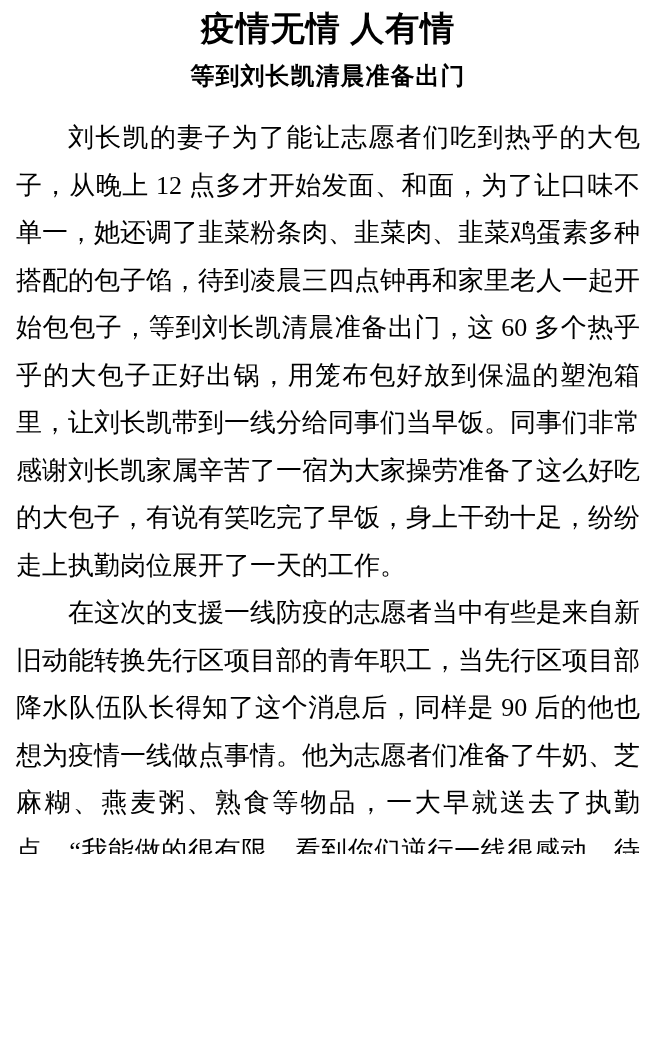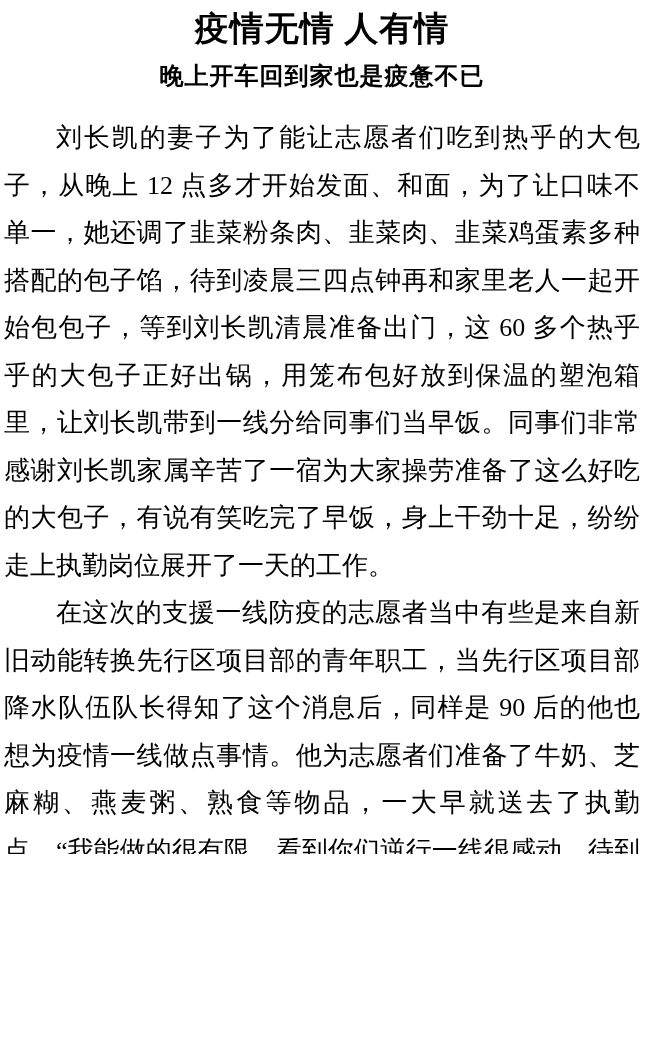--- a/index.html
+++ b/index.html
@@ -6,21 +6,21 @@
     html, body {
       margin: 0;
       padding: 0;
       background: #ffffff;
     }
     .page {
       width: 650px;
       height: 854px;
       background: #ffffff;
       color: #000000;
-      padding: 8px 10px 0 4px;
+      padding: 8px 10px 0 16px;
       overflow: hidden;
       font-family: "Liberation Serif", serif;
     }
     .doc-title {
       font-family: "Liberation Serif", serif;
       font-size: 34px;
       line-height: 38px;
       font-weight: bold;
       text-align: center;
       margin: 2px 0 0 0;
@@ -48,18 +48,18 @@
       margin: 0;
       padding: 0;
       word-break: break-all;
     }
   </style>
 </head>
 <body>
 
 <div class="page">
   <h1 class="doc-title">疫情无情 人有情</h1>
-  <h2 class="doc-subtitle">晚上开车回到家也是疲惫不已</h2>
+  <h2 class="doc-subtitle">等到刘长凯清晨准备出门</h2>
   <div class="doc-body">
     <p>刘长凯的妻子为了能让志愿者们吃到热乎的大包子，从晚上 12 点多才开始发面、和面，为了让口味不单一，她还调了韭菜粉条肉、韭菜肉、韭菜鸡蛋素多种搭配的包子馅，待到凌晨三四点钟再和家里老人一起开始包包子，等到刘长凯清晨准备出门，这 60 多个热乎乎的大包子正好出锅，用笼布包好放到保温的塑泡箱里，让刘长凯带到一线分给同事们当早饭。同事们非常感谢刘长凯家属辛苦了一宿为大家操劳准备了这么好吃的大包子，有说有笑吃完了早饭，身上干劲十足，纷纷走上执勤岗位展开了一天的工作。</p>
     <p>在这次的支援一线防疫的志愿者当中有些是来自新旧动能转换先行区项目部的青年职工，当先行区项目部降水队伍队长得知了这个消息后，同样是 90 后的他也想为疫情一线做点事情。他为志愿者们准备了牛奶、芝麻糊、燕麦粥、熟食等物品，一大早就送去了执勤点。“我能做的很有限，看到你们逆行一线很感动，待到复工让我们再并肩作战、大</p>
   </div>
 </div>
 
 </body></html>

